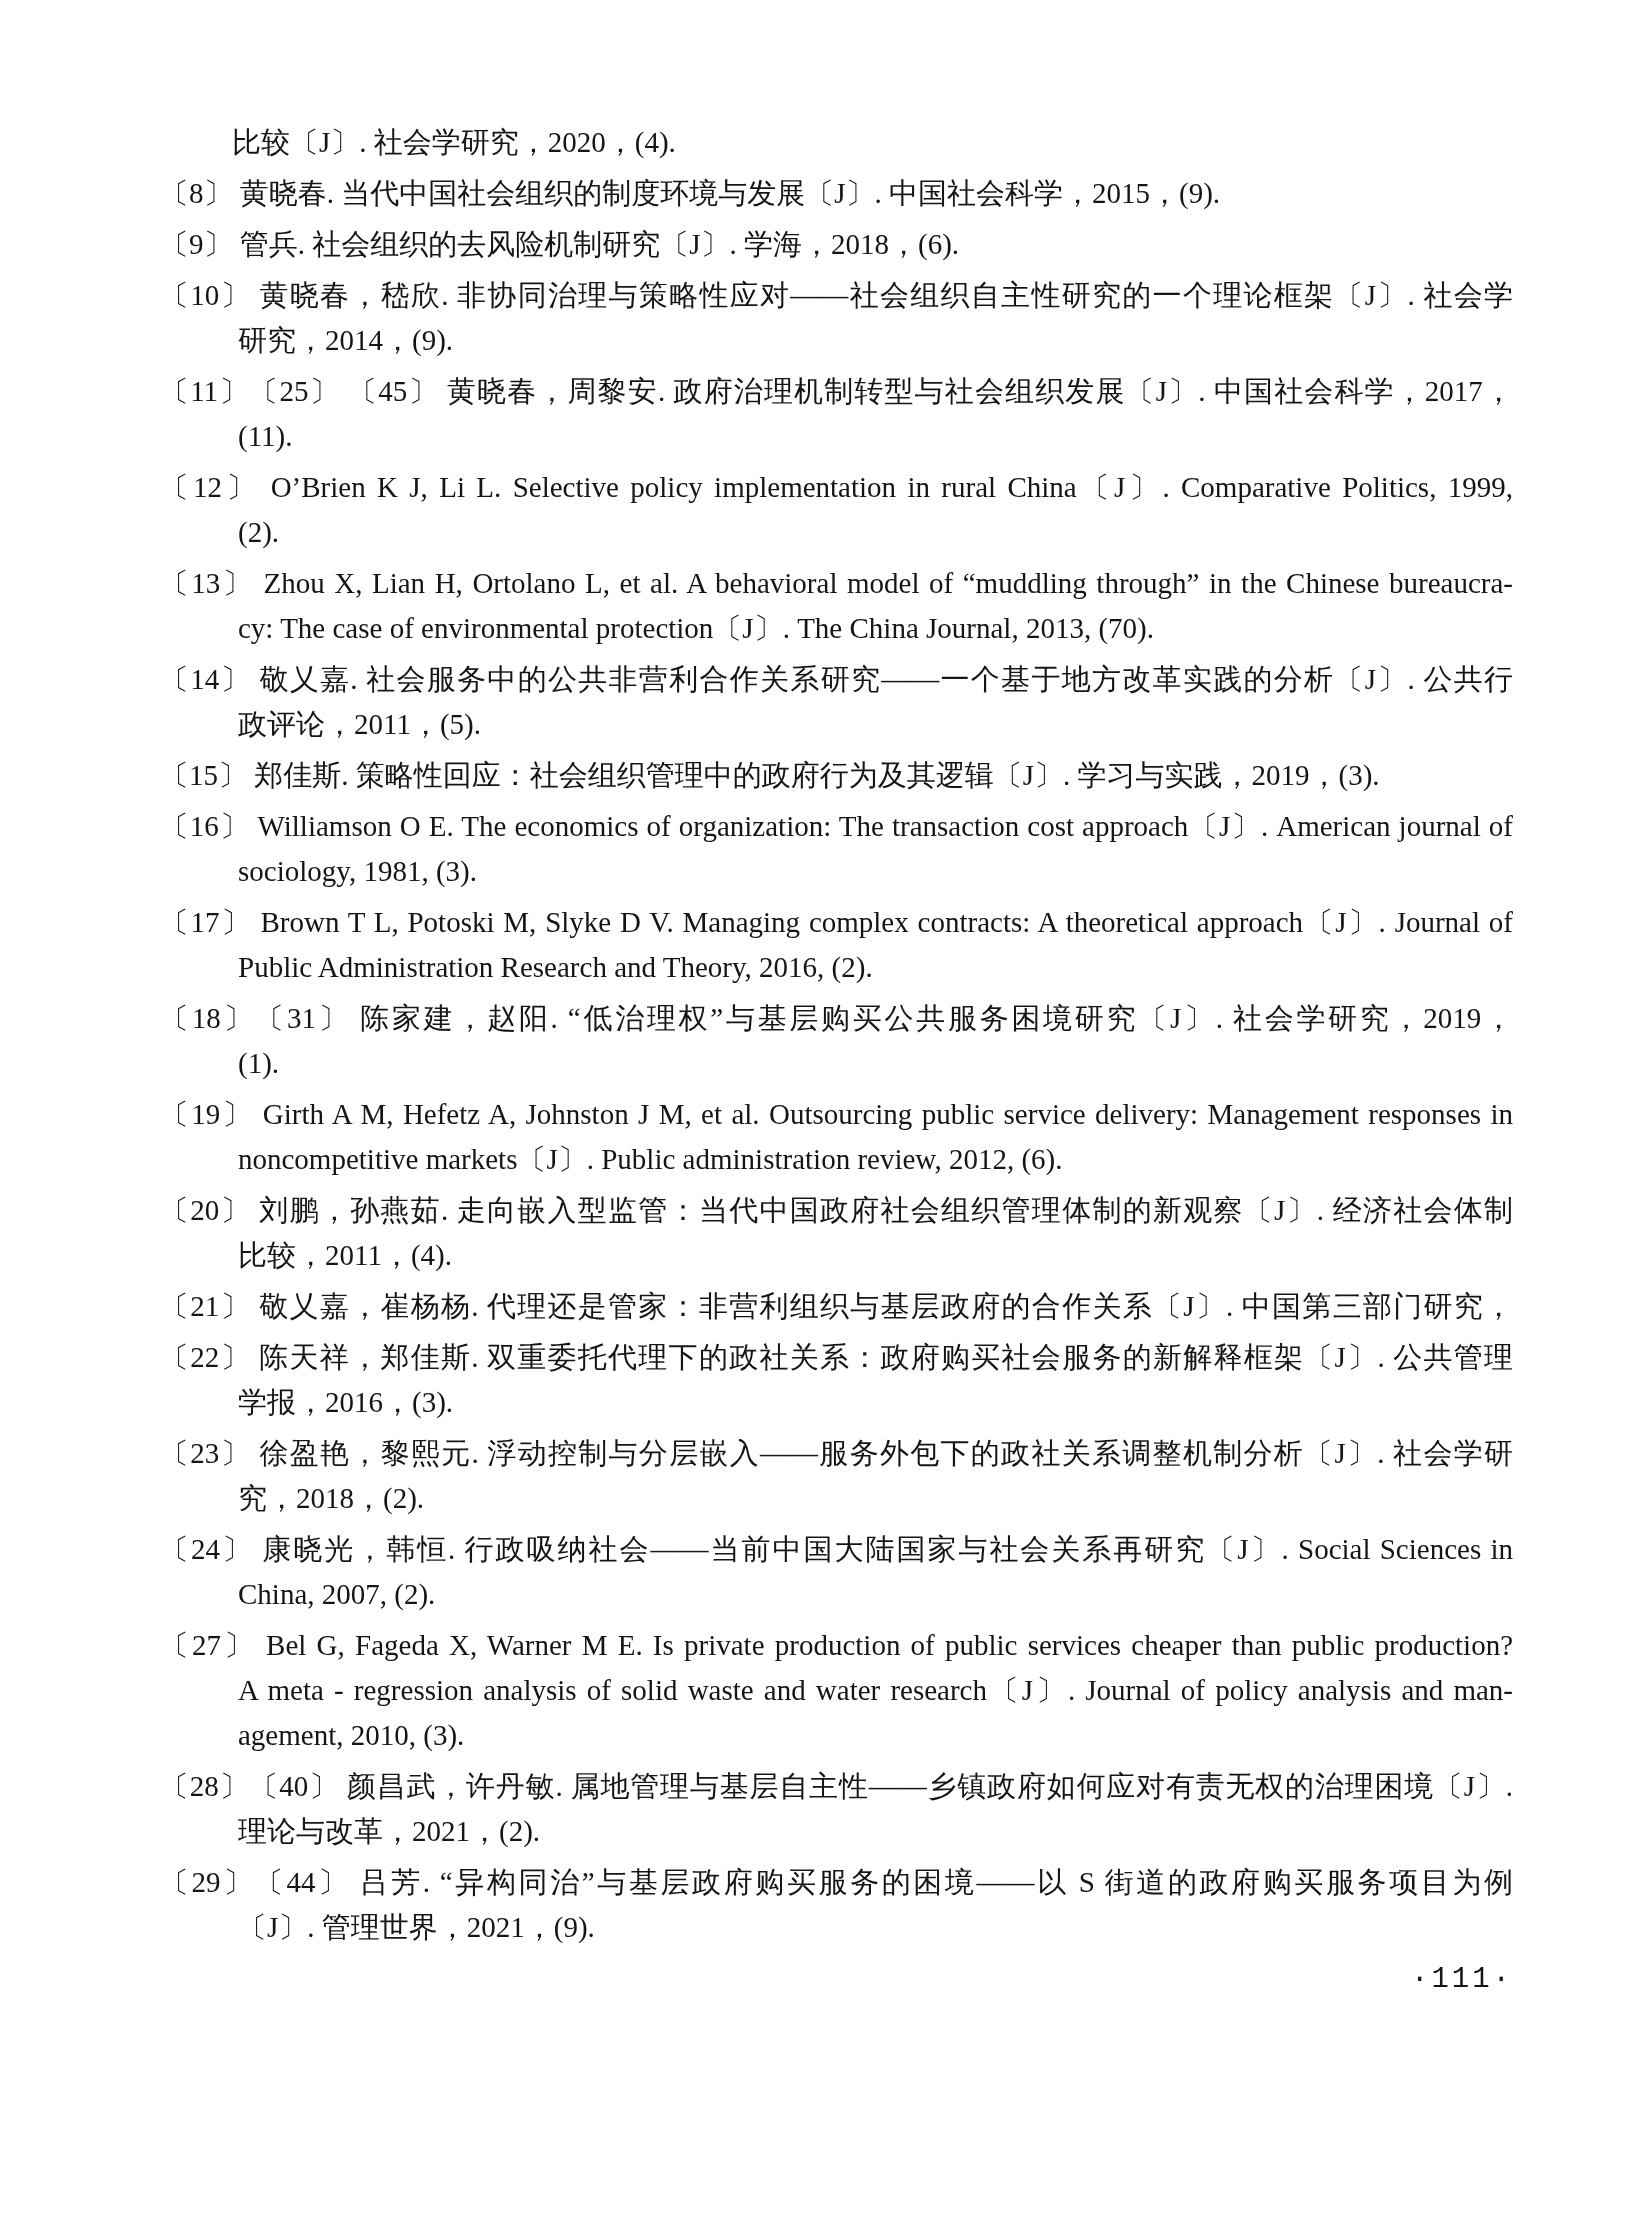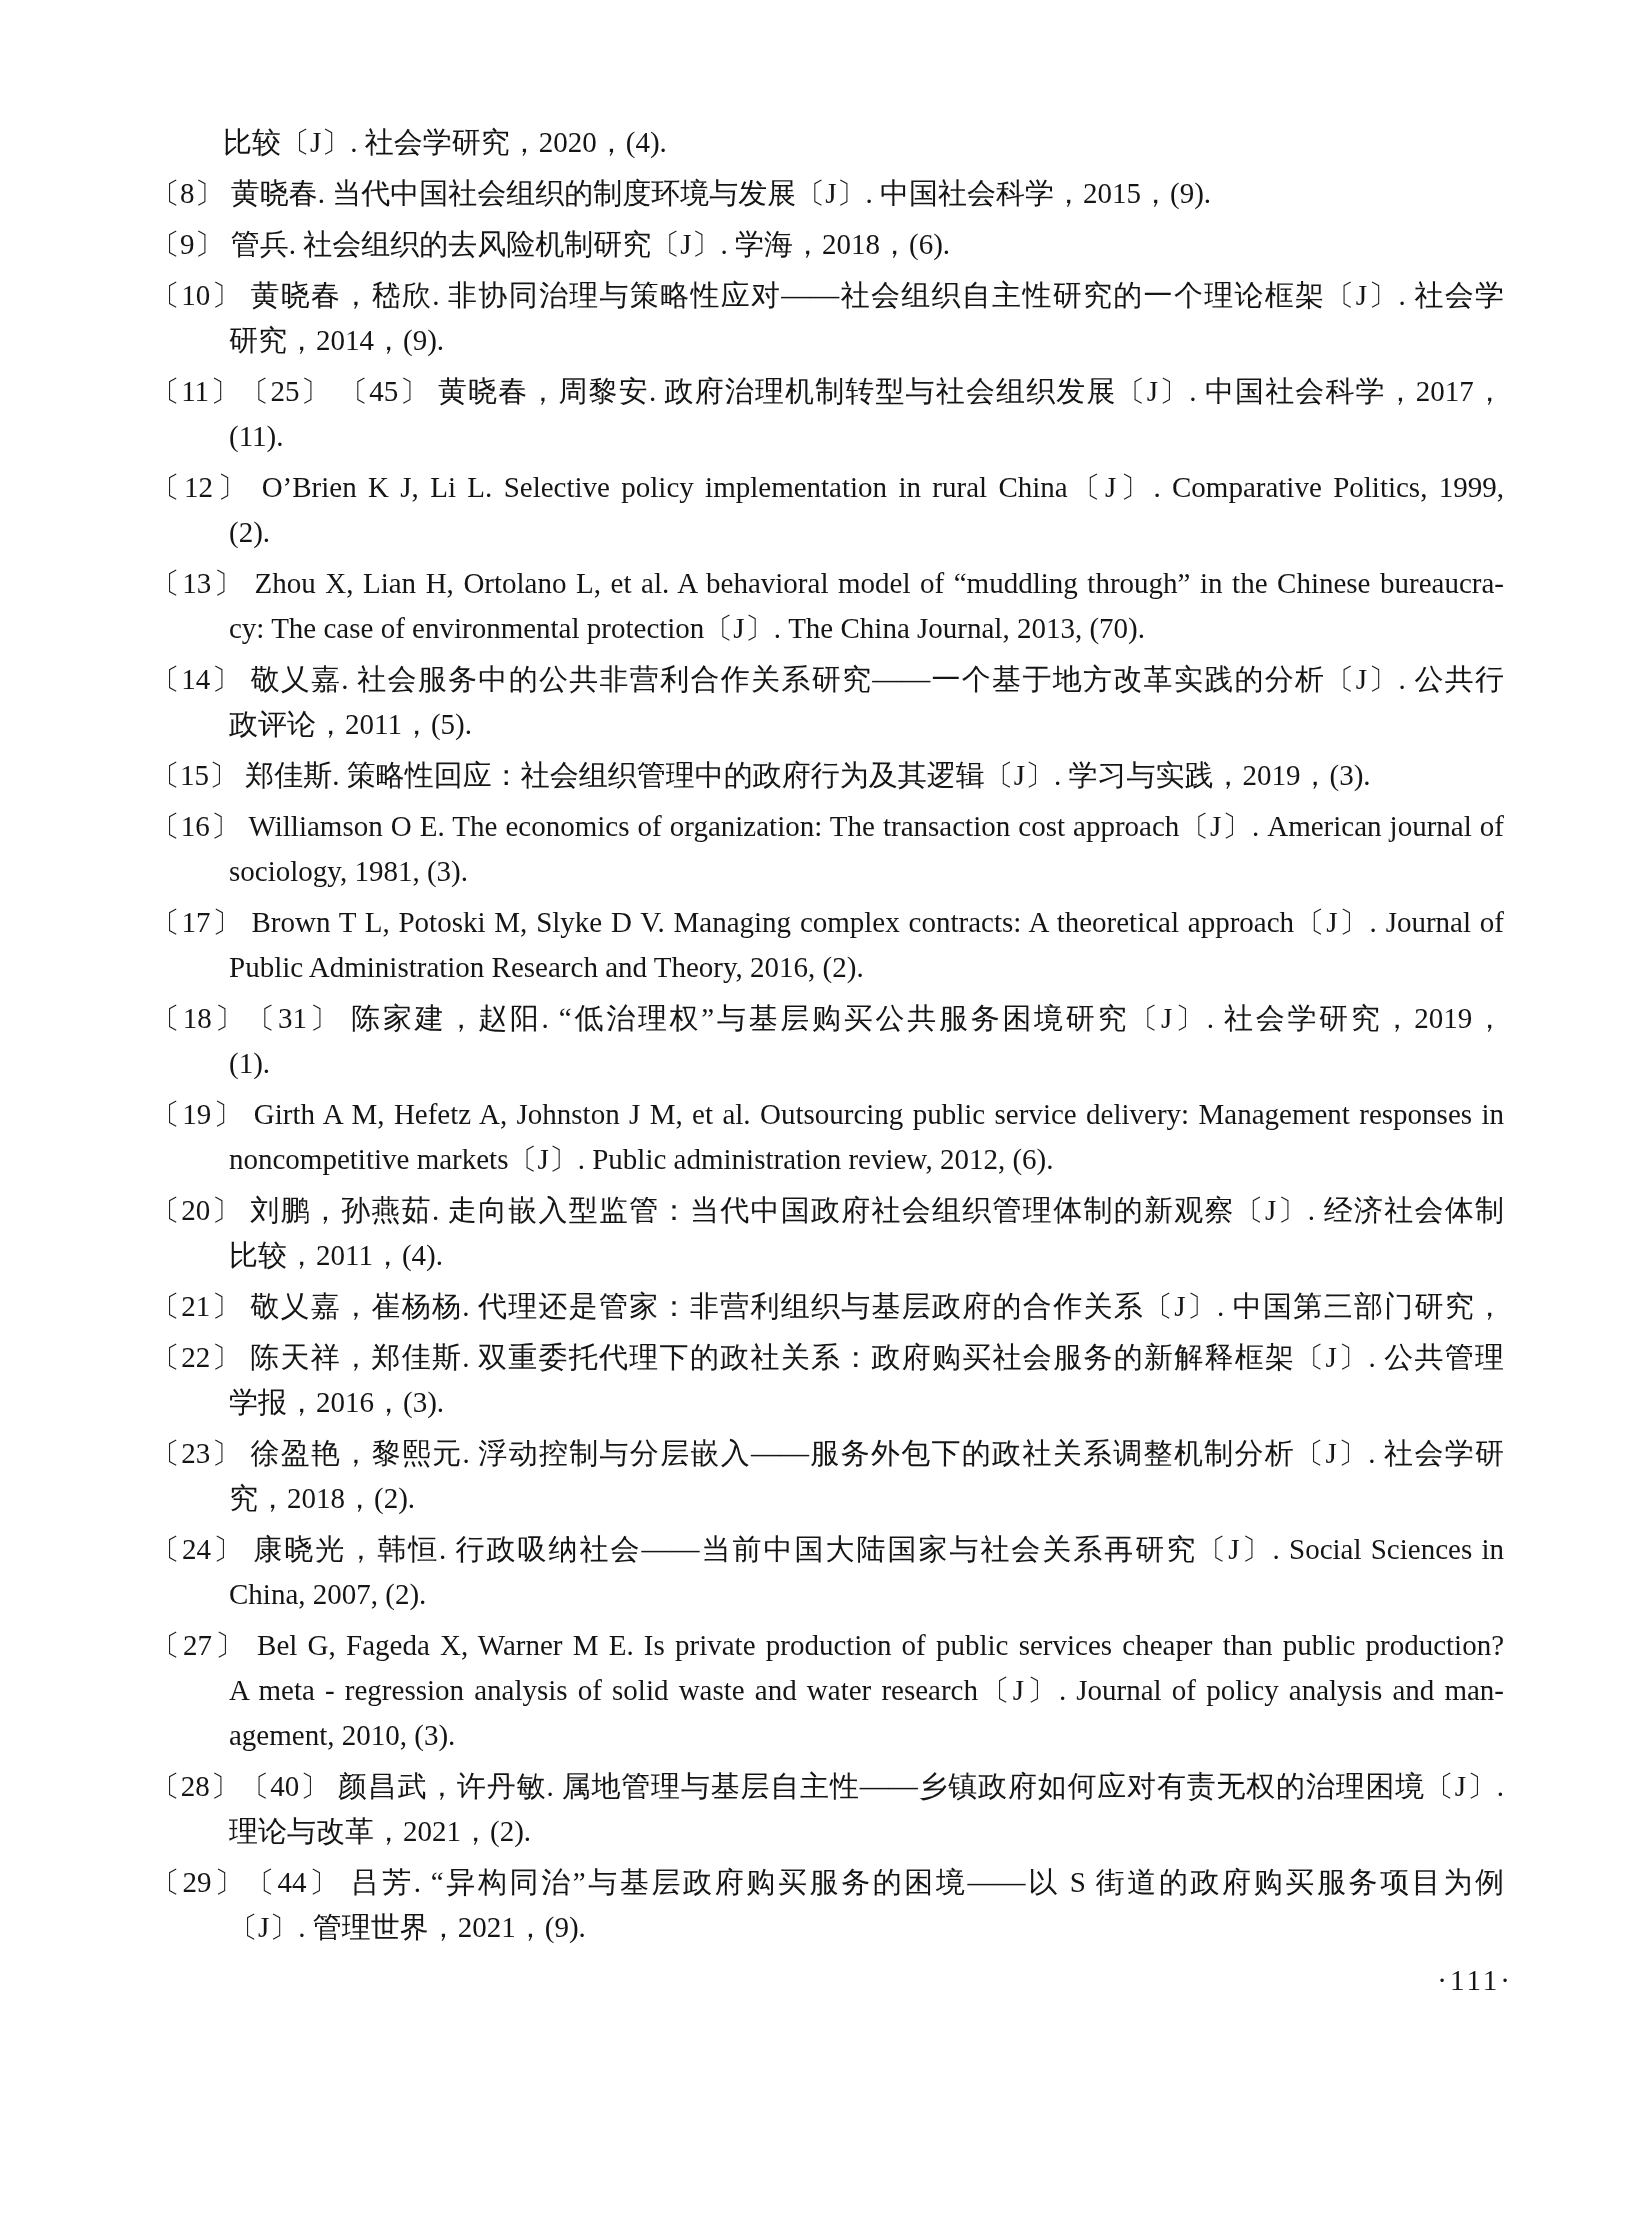--- a/index.html
+++ b/index.html
@@ -11,21 +11,21 @@
     position: relative;
     width: 1645px;
     height: 2233px;
     background: #ffffff;
     font-family: "Liberation Serif", "DejaVu Serif", serif;
     color: #151515;
     overflow: hidden;
   }
   .content {
     position: absolute;
-    left: 145px;
+    left: 154px;
     top: 120px;
     width: 1365px;
   }
   .ref { margin: 6px; padding: 0; }
   .line {
     height: 45px;
     line-height: 45px;
     font-size: 29px;
     white-space: nowrap;
     text-align: left;
@@ -38,20 +38,21 @@
     text-align-last: justify;
   }
   .pageno {
     position: absolute;
     right: 132px;
     top: 1962px;
     font-size: 29px;
     line-height: 36px;
     letter-spacing: 3px;
     color: #151515;
+    font-family: Liberation Mono, monospace;
   }
 </style>
 </head>
 <body>
 
 <div class="page">
   <div class="content">
 
     <div class="line cont">比较〔J〕. 社会学研究，2020，(4).</div>
 

